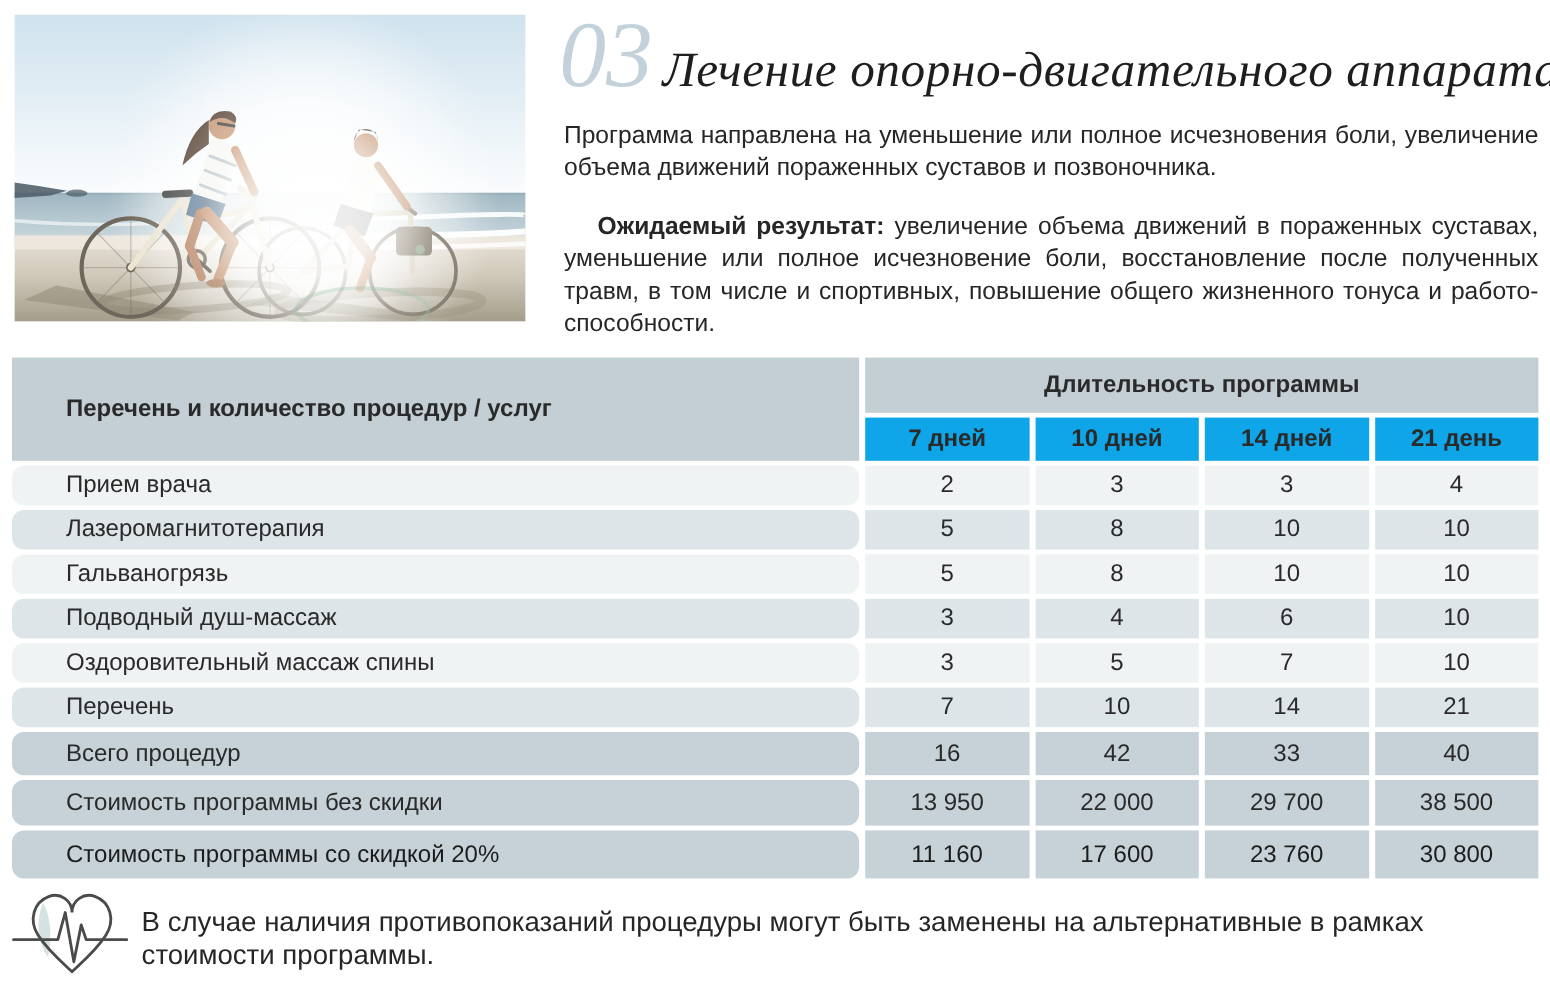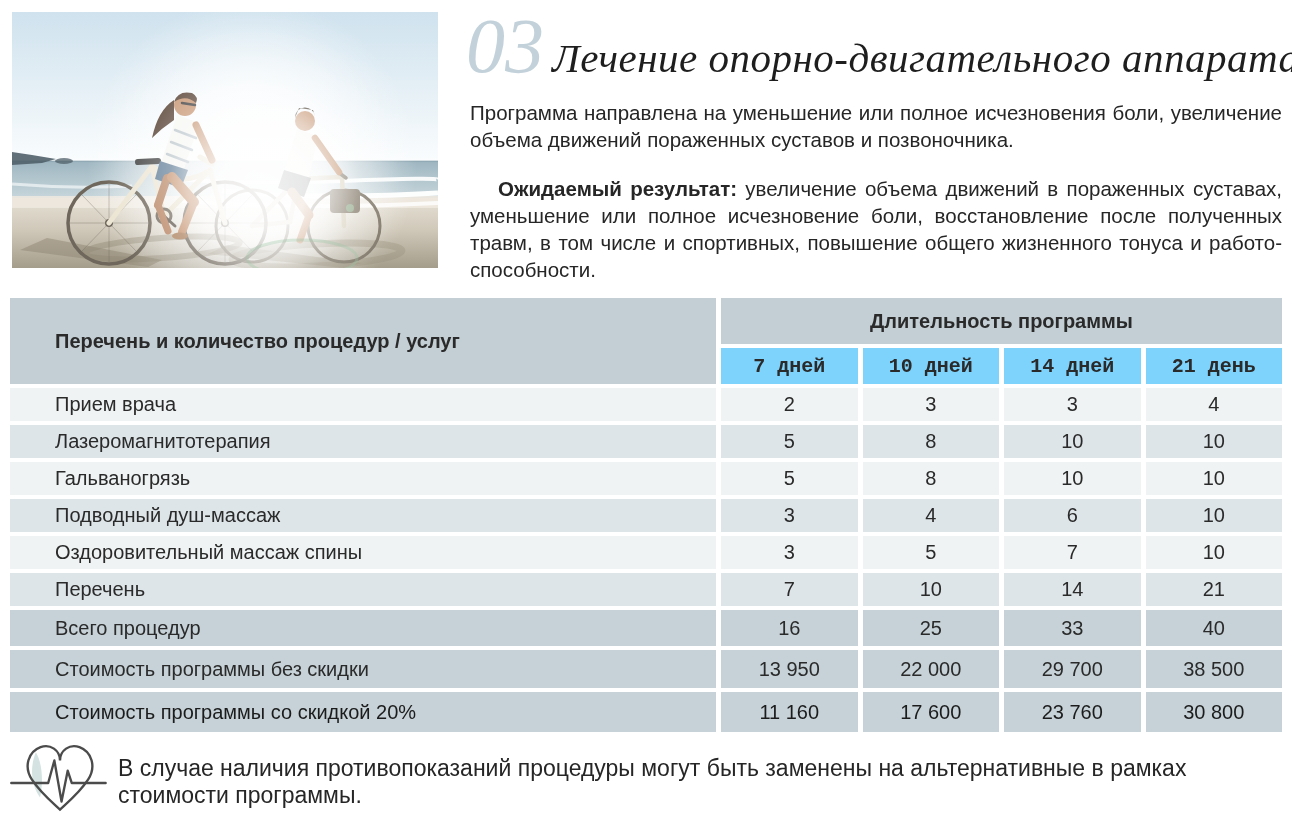--- a/index.html
+++ b/index.html
@@ -59,22 +59,22 @@
   }
   .cell { display: flex; align-items: center; color: #2a2a2a; }
   .left-hdr {
     grid-area: 1 / 1 / 3 / 2;
     background: #c3cfd4; font-weight: bold; padding-left: 45px;
   }
   .dur-hdr {
     grid-area: 1 / 2 / 2 / 6;
     background: #c3cfd4; font-weight: bold; justify-content: center;
   }
-  .sub-hdr { grid-row: 2; background: #7dd3fc; font-weight: bold; justify-content: center; font-family: Liberation Mono, monospace; }
-  .c-label { padding-left: 45px; }
+  .sub-hdr { grid-row: 2; background: #0ea5e9; font-weight: bold; justify-content: center; }
+  .c-label { padding-left: 45px; border-radius: 10px; }
   .c-val { justify-content: center; }
   .row-light { background: #eff3f4; }
   .row-mid   { background: #dde5e8; }
   .row-dark  { background: #c6d2d7; }
   .bold { font-weight: normal; color: #1c1c1c; }
 
   
   .footnote {
     position: absolute; left: 10px; top: 742px; width: 1272px;
     display: flex; align-items: center;
@@ -219,21 +219,21 @@
   <div class="cell c-val row-light">10</div>
 
   <div class="cell c-label row-mid">Перечень</div>
   <div class="cell c-val row-mid">7</div>
   <div class="cell c-val row-mid">10</div>
   <div class="cell c-val row-mid">14</div>
   <div class="cell c-val row-mid">21</div>
 
   <div class="cell c-label row-dark">Всего процедур</div>
   <div class="cell c-val row-dark">16</div>
-  <div class="cell c-val row-dark">25</div>
+  <div class="cell c-val row-dark">42</div>
   <div class="cell c-val row-dark">33</div>
   <div class="cell c-val row-dark">40</div>
 
   <div class="cell c-label row-dark">Стоимость программы без скидки</div>
   <div class="cell c-val row-dark">13 950</div>
   <div class="cell c-val row-dark">22 000</div>
   <div class="cell c-val row-dark">29 700</div>
   <div class="cell c-val row-dark">38 500</div>
 
   <div class="cell c-label row-dark bold">Стоимость программы со скидкой 20%</div>

